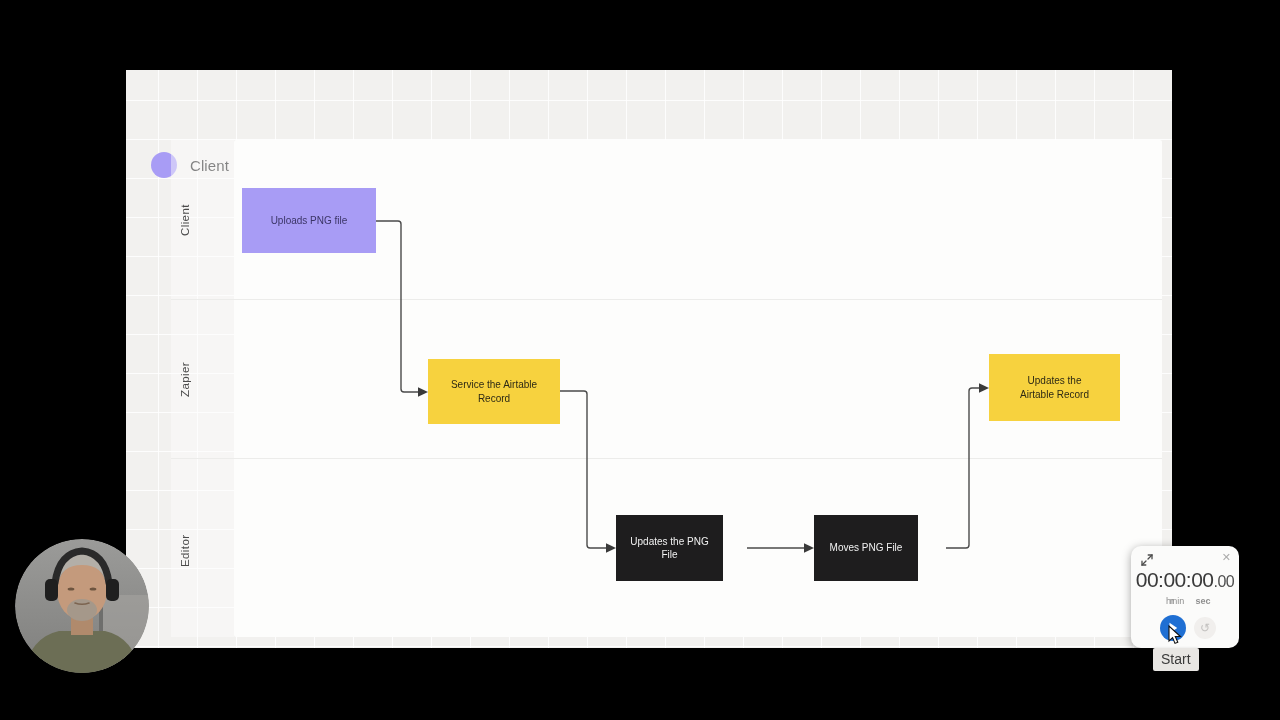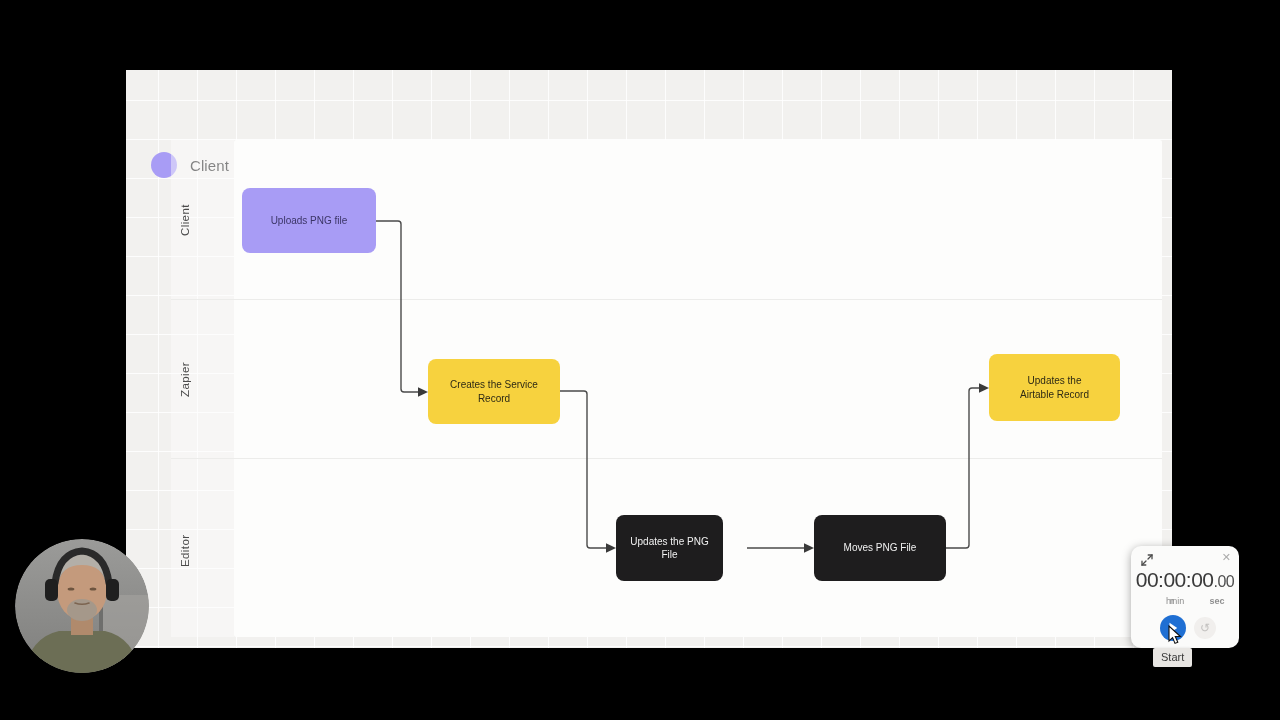--- a/index.html
+++ b/index.html
@@ -31,48 +31,48 @@
                background:#fdfdfc; border-radius:2px; }
   .lane-divider { position:absolute; left:45px; width:991px; height:1px; background:#ececea; }
   .lane-label { position:absolute; left:53px; width:22px; writing-mode:vertical-rl;
                 transform:rotate(180deg); font-size:11.5px; color:#4b4b4b;
                 letter-spacing:.4px; text-align:center; }
 
   
   .connectors { position:absolute; left:0; top:0; width:1046px; height:578px; pointer-events:none; }
 
   
-  .node { position:absolute; border-radius:8px; display:flex; align-items:center;
+  .node { position:absolute; border-radius:0; display:flex; align-items:center;
           justify-content:center; text-align:center; font-size:10px; line-height:1.35;
           padding:0 14px; }
   .node.client  { background:#a89cf5; color:#3b3566; }
   .node.zapier  { background:#f7d23e; color:#2e2a15; }
   .node.service { background:#1e1d1e; color:#f1f1f1; }
 
   
   .timer-card { position:absolute; left:1131px; top:546px; width:108px; height:102px;
                 background:#fbfbfa; border-radius:10px;
                 box-shadow:0 2px 10px rgba(0,0,0,.35); }
   .timer-expand { position:absolute; left:9px; top:7px; width:14px; height:14px;
                   color:#4c4c4c; cursor:pointer; }
   .timer-close { position:absolute; right:8px; top:5px; font-size:11px; color:#ababab; cursor:pointer; }
   .timer-time { position:absolute; left:0; top:22px; width:100%; text-align:center;
                 color:#3a3a3a; font-size:21px; letter-spacing:-.5px; white-space:nowrap; }
   .timer-frac { font-size:16px; color:#4f4f4f; }
   .timer-unit { position:absolute; top:50px; width:22px; text-align:center;
                 font-size:9px; color:#8f8f8f; }
-  .unit-hr  { left:28px; } .unit-min { left:35px;text-align:center; } .unit-sec { left:75px;font-weight:bold; }
+  .unit-hr  { left:28px; } .unit-min { left:35px;text-align:center; } .unit-sec { left:61px;font-weight:bold; }
   .play-btn { position:absolute; left:29px; top:69px; width:26px; height:26px;
               border-radius:50%; background:#1f6fd3; display:flex; align-items:center;
               justify-content:center; cursor:pointer; }
   .reset-btn { position:absolute; left:63px; top:71px; width:22px; height:22px;
                border-radius:50%; background:#f1efed; display:flex; align-items:center;
                justify-content:center; font-size:12px; color:#c4c2c0; cursor:pointer; }
   .timer-tooltip { position:absolute; left:1153px; top:648px; padding:3px 8px 4px;
-                   background:#e8e6e3; border-radius:2px; font-size:11px; color:#3a3a3a;
+                   background:#e8e6e3; border-radius:2px; font-size:14px; color:#3a3a3a;
                    box-shadow:0 1px 3px rgba(0,0,0,.3); }
 
   
   .cursor { position:absolute; left:1167px; top:625px; width:16px; height:20px; pointer-events:none; }
 
   
   .webcam { position:absolute; left:15px; top:539px; width:134px; height:134px;
             border-radius:50%; overflow:hidden; }
 </style>
 </head>
@@ -115,26 +115,26 @@
         <path d="M490,478 L480,473.3 L480,482.7 Z"></path>
         <path d="M688,478 L678,473.3 L678,482.7 Z"></path>
         <path d="M863,318 L853,313.3 L853,322.7 Z"></path>
       </g>
     </svg>
 
     <div class="node client" style="left:116px; top:118px; width:134px; height:65px;">
       <span>Uploads PNG file</span>
     </div>
     <div class="node zapier" style="left:302px; top:289px; width:132px; height:65px;">
-      <span>Creates the Service Record</span>
+      <span>Service the Airtable Record</span>
     </div>
     <div class="node service" style="left:490px; top:445px; width:107px; height:66px;">
       <span>Updates the PNG File</span>
     </div>
-    <div class="node service" style="left:688px; top:445px; width:132px; height:66px;">
+    <div class="node service" style="left:688px; top:445px; width:104px; height:66px;">
       <span>Moves PNG File</span>
     </div>
     <div class="node zapier" style="left:863px; top:284px; width:131px; height:67px; padding:0 22px;">
       <span>Updates the Airtable Record</span>
     </div>
   </div>
 
   <div class="timer-card">
     <svg class="timer-expand" viewBox="0 0 14 14">
       <g fill="none" stroke="currentColor" stroke-width="1.3" stroke-linecap="round">

